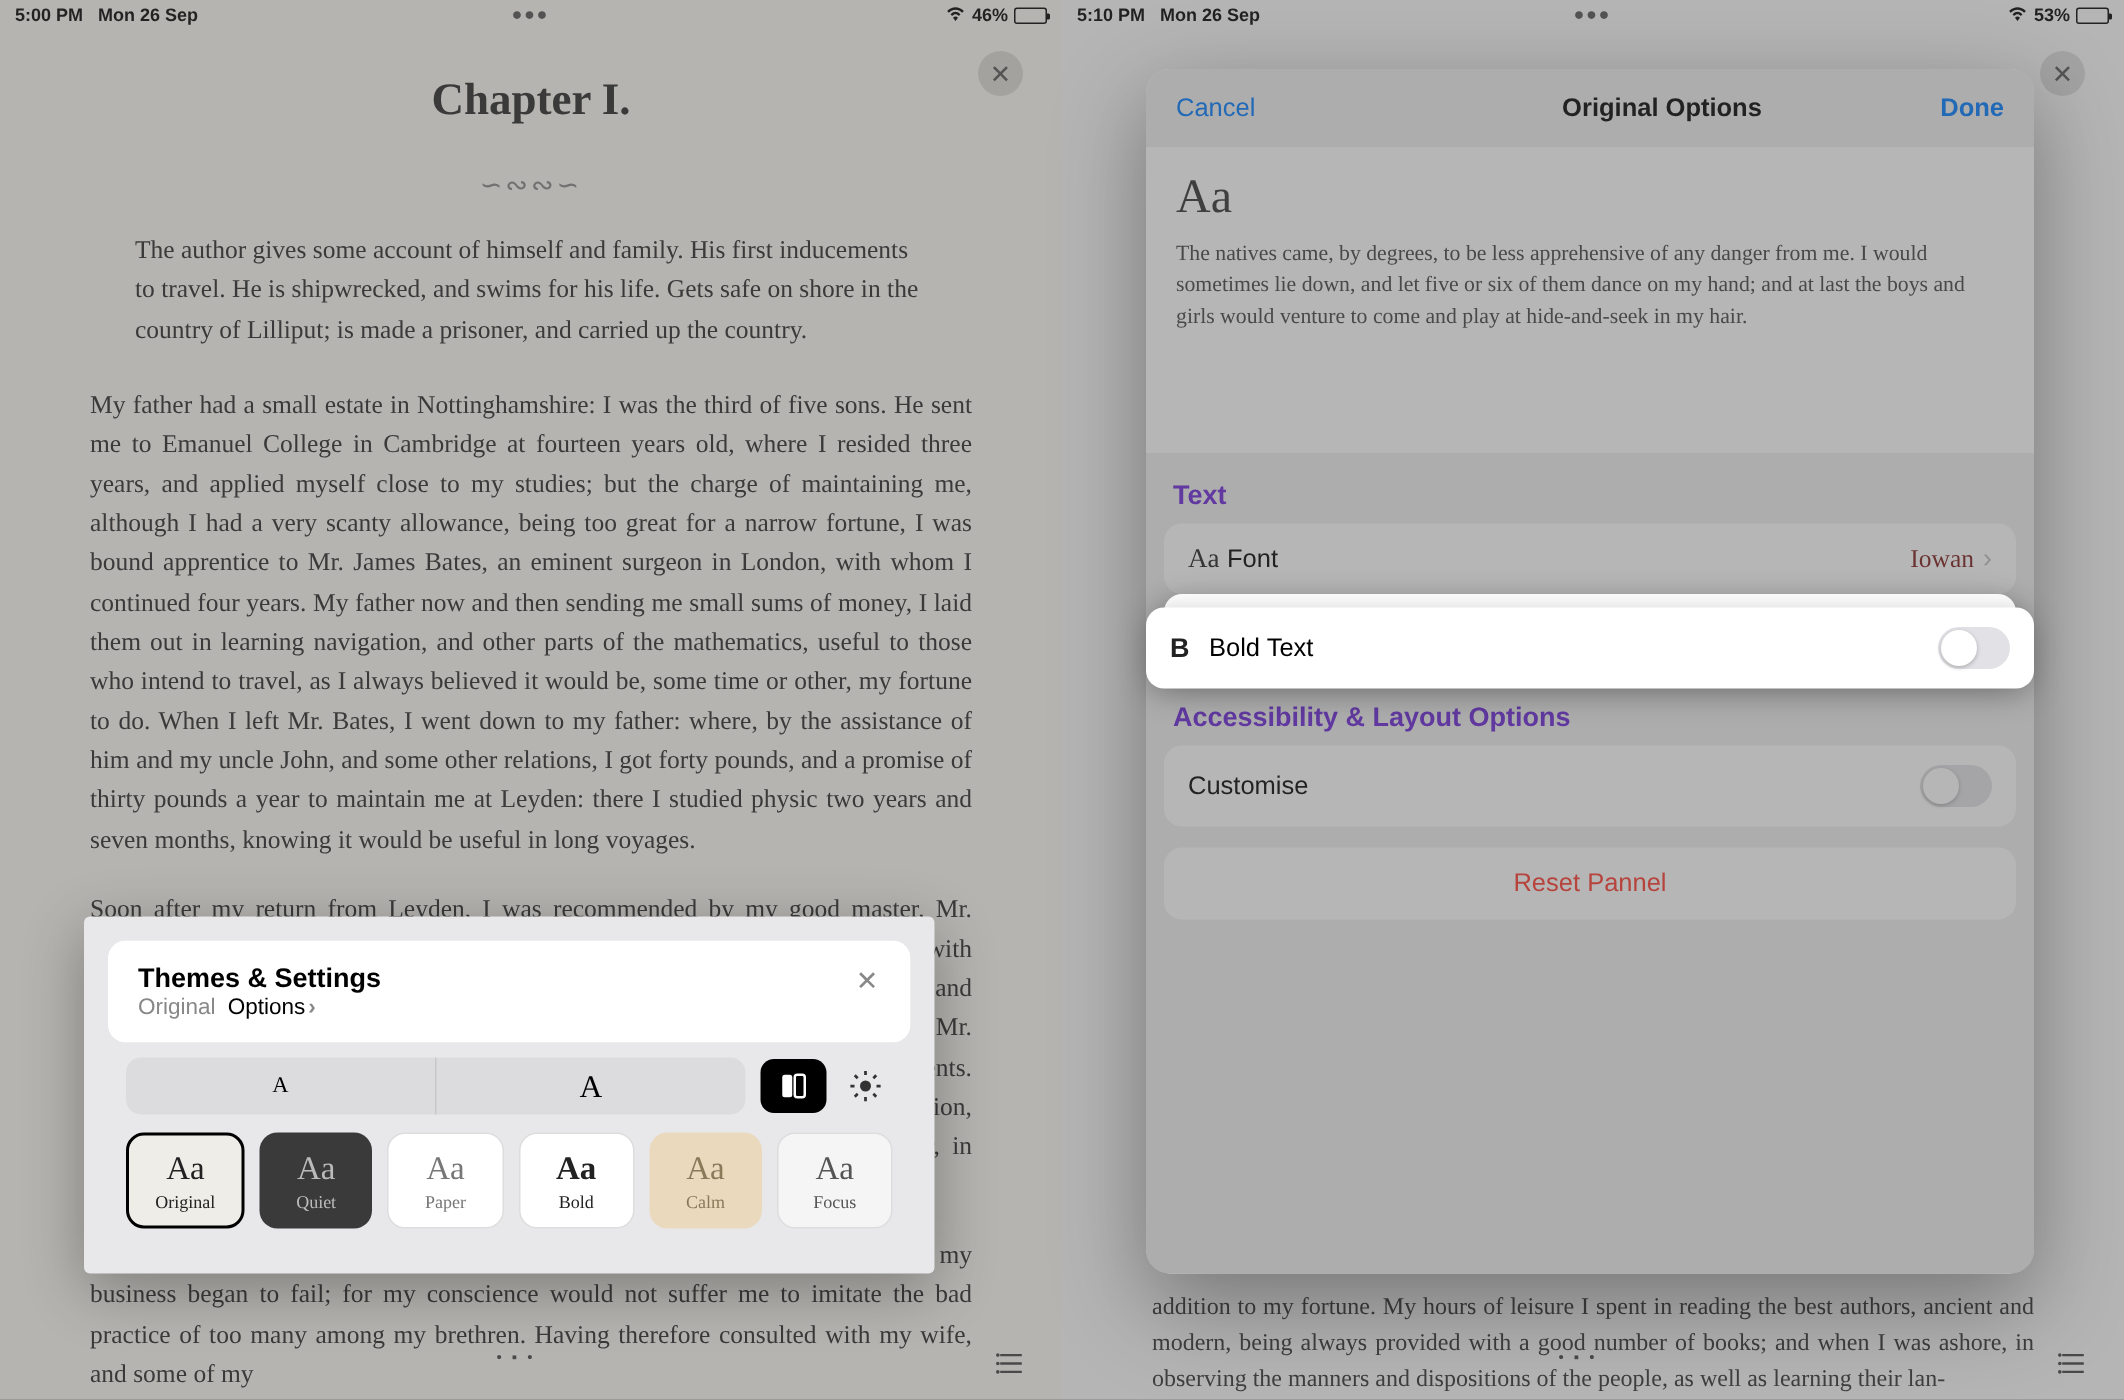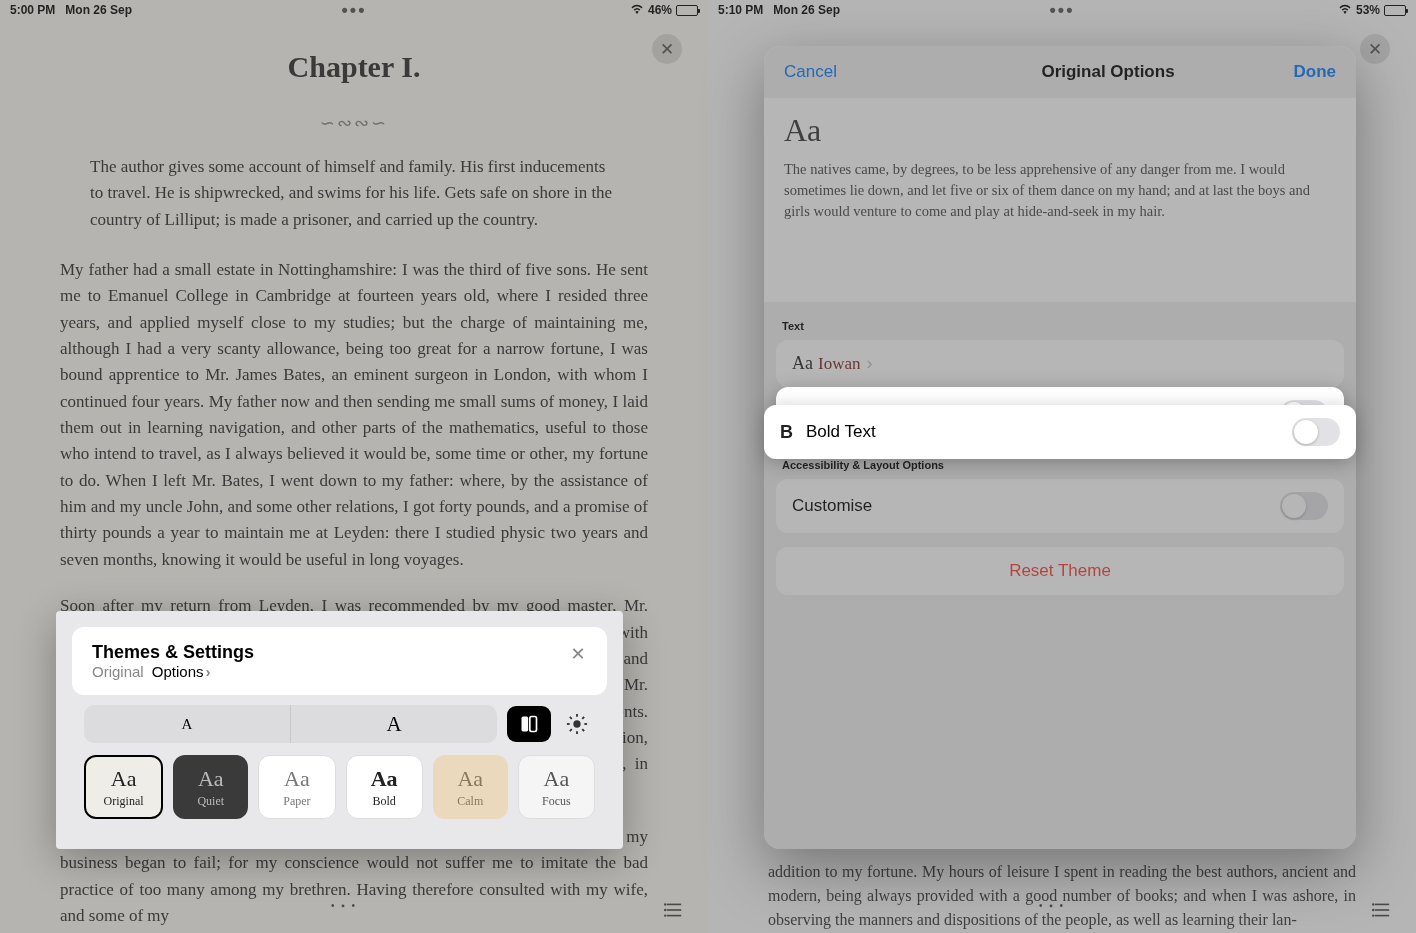--- a/index.html
+++ b/index.html
@@ -209,21 +209,21 @@
   .opt-title { font-weight:600; color:#000; position:absolute; left:50%; transform:translateX(-50%);margin-left:48px;}
   .opt-done { color:#007aff; font-weight:600;}
   .opt-preview {
     background:#fff;
     margin:0;
     padding: 14px 20px 80px 20px;
   }
   .opt-aa { font-family:Georgia,serif; font-size:32px; color:#333;}
   .opt-sample { font-family:Georgia,serif; font-size:14.5px; line-height:1.45; color:#444; margin-top:10px;}
   .section-label {
-    font-size:11px; font-weight:700; color:#000000;
+    font-size:18px; font-weight:700; color:#6d28d9;
     padding: 18px 18px 8px 18px;
   }
   .row-group {
     background:#fff; border-radius:12px; margin:0 12px;
     overflow:hidden;
   }
   .row {
     display:flex; align-items:center; padding:13px 16px;
     border-bottom:1px solid #e6e6e8;
     font-size:17px;
@@ -411,41 +411,42 @@
     </div>
     <div class="opt-preview">
       <div class="opt-aa">Aa</div>
       <div class="opt-sample">The natives came, by degrees, to be less apprehensive of any danger from me.  I would sometimes lie down, and let five or six of them dance on my hand; and at last the boys and girls would venture to come and play at hide-and-seek in my hair.</div>
     </div>
 
     <div class="section-label">Text</div>
     <div class="row-group">
       <div class="row">
         <span class="ricon" style="font-family:Georgia,serif;font-weight:400;">Aa</span>
+        <span class="rlabel">Font</span>
         <span class="rvalue">Iowan</span>
         <span class="chev">›</span>
       </div>
     </div>
 
     <div class="row-bold-highlight" style="margin-top:0;">
       <div class="row">
         <span class="ricon">B</span>
         <span class="rlabel">Bold Text</span>
         <span class="toggle"></span>
       </div>
     </div>
 
     <div class="section-label">Accessibility &amp; Layout Options</div>
     <div class="row-group">
       <div class="row">
         <span class="rlabel">Customise</span>
         <span class="toggle"></span>
       </div>
     </div>
-    <div class="reset-row">Reset Theme</div>
+    <div class="reset-row">Reset Pannel</div>
 
     <div class="opt-dim"></div>
   </div>
 
   <div style="position:absolute;left:56px;right:60px;top:405px;z-index:30;">
     <div class="row-bold-highlight" style="margin:0;">
       <div class="row">
         <span class="ricon">B</span>
         <span class="rlabel">Bold Text</span>
         <span class="toggle"></span>

